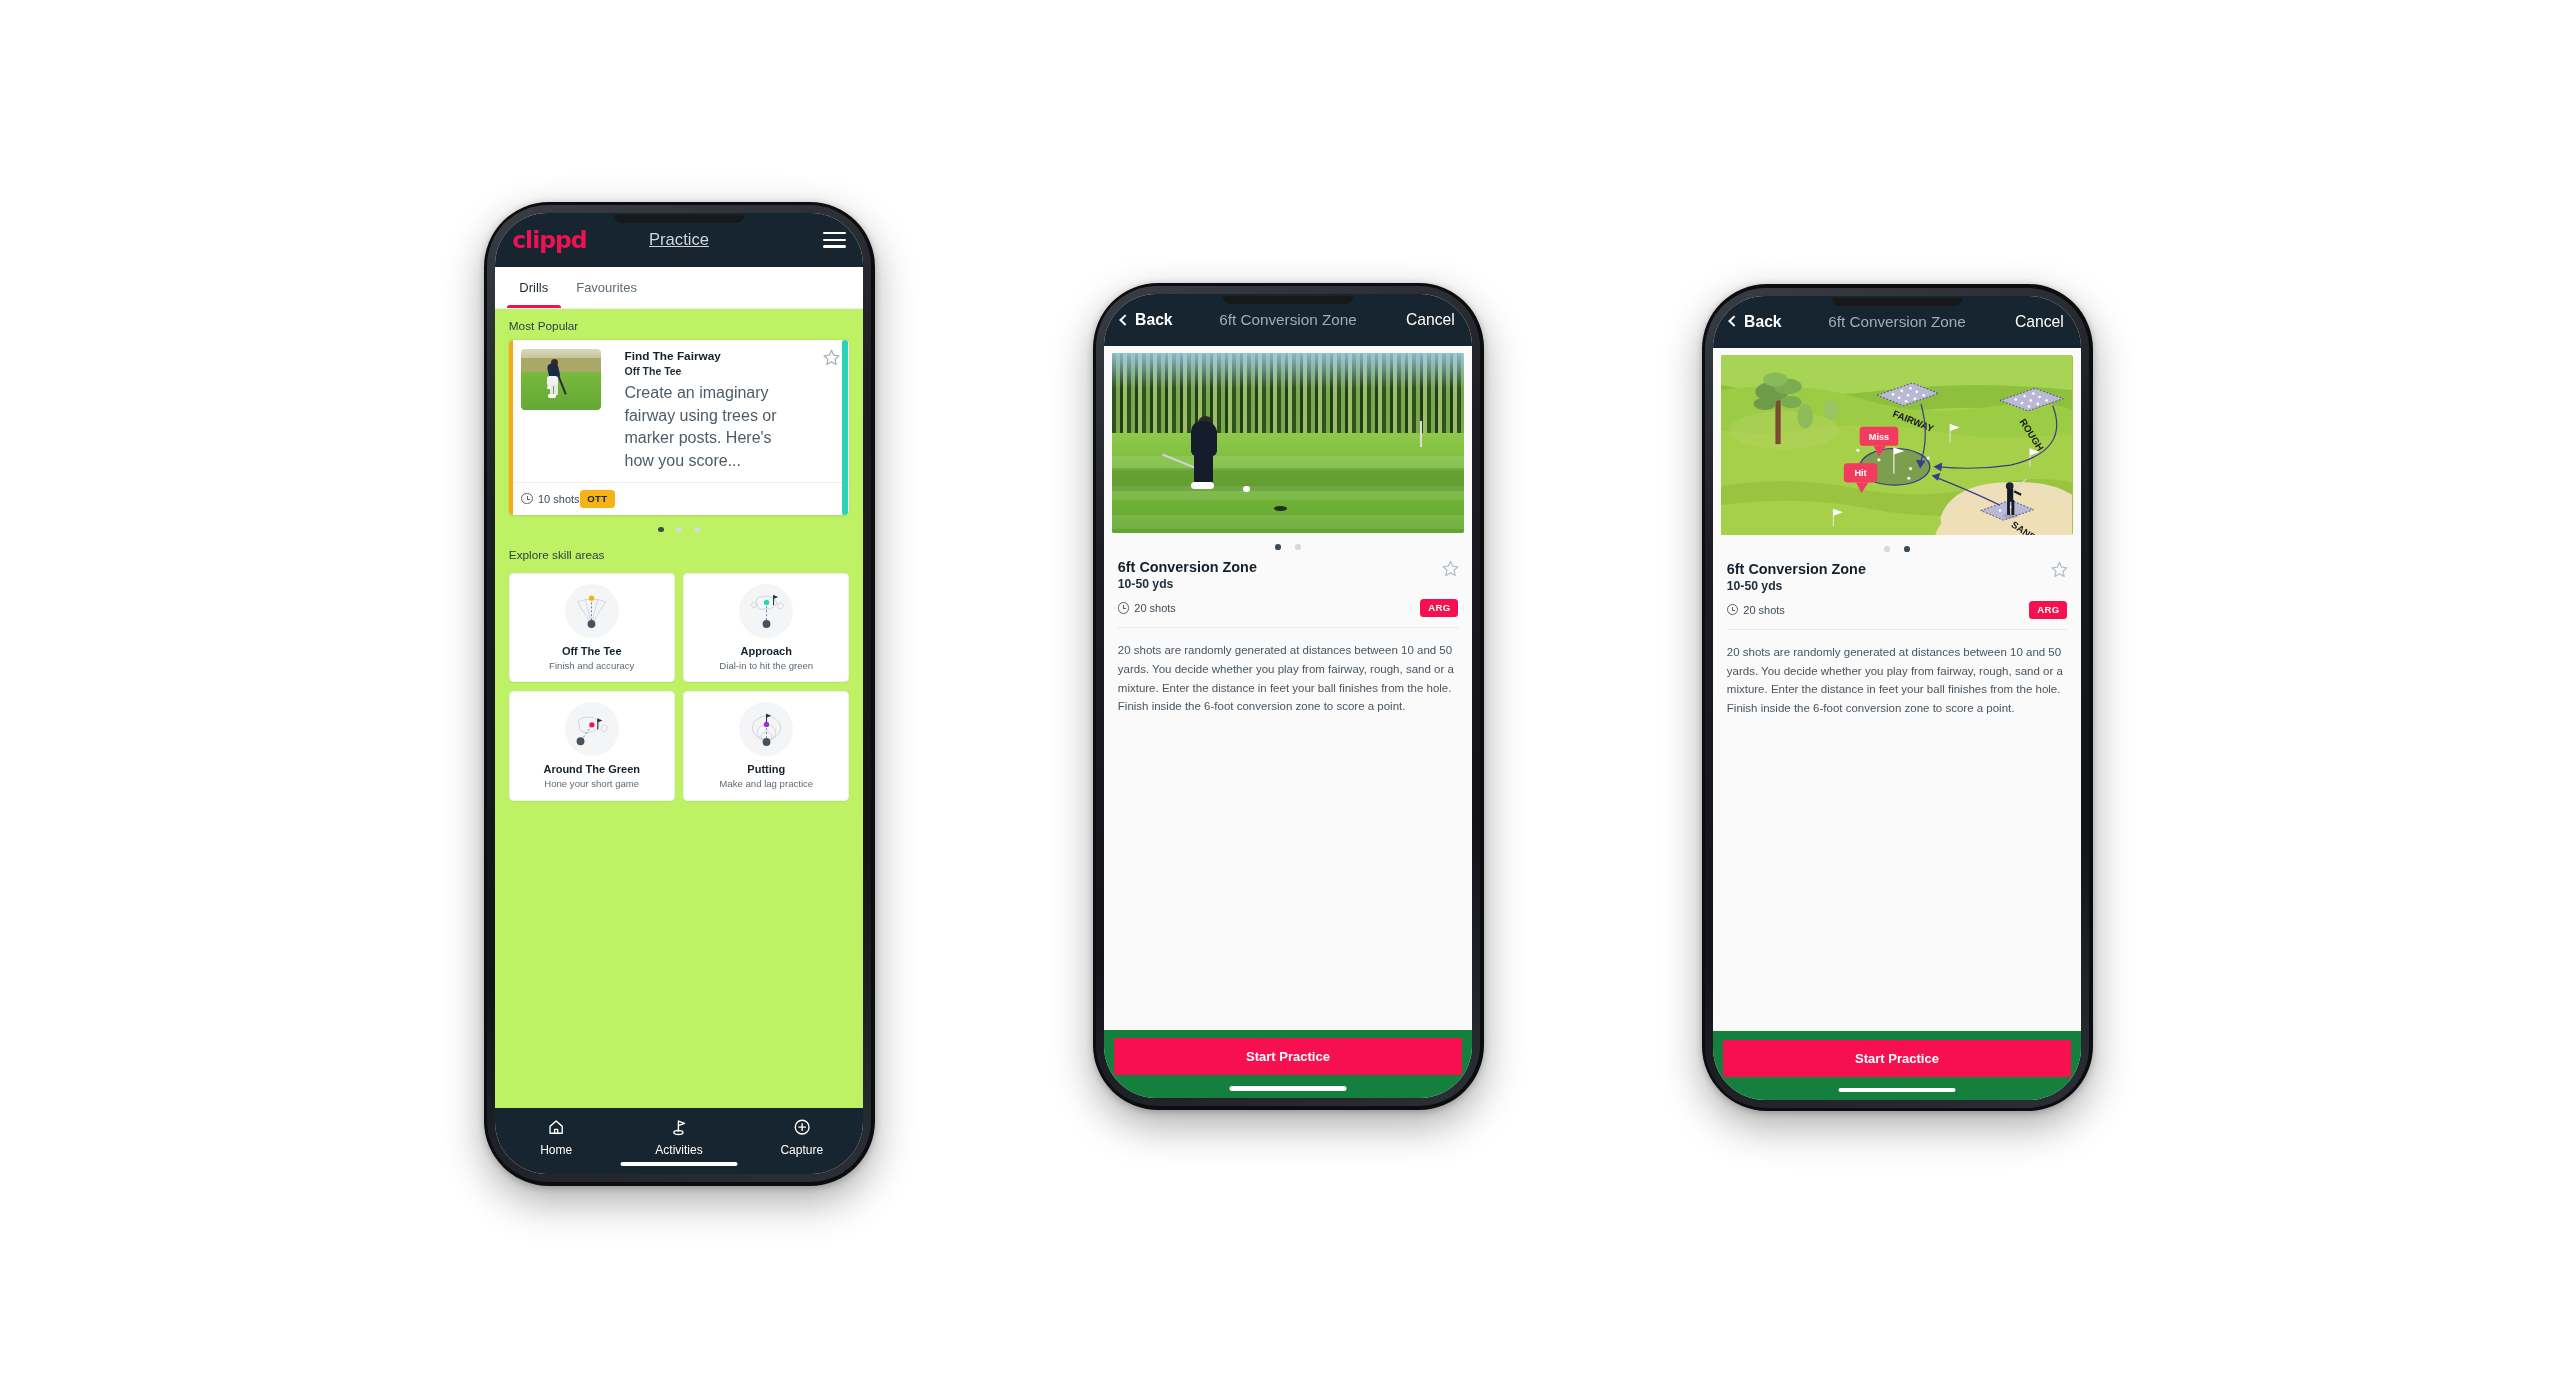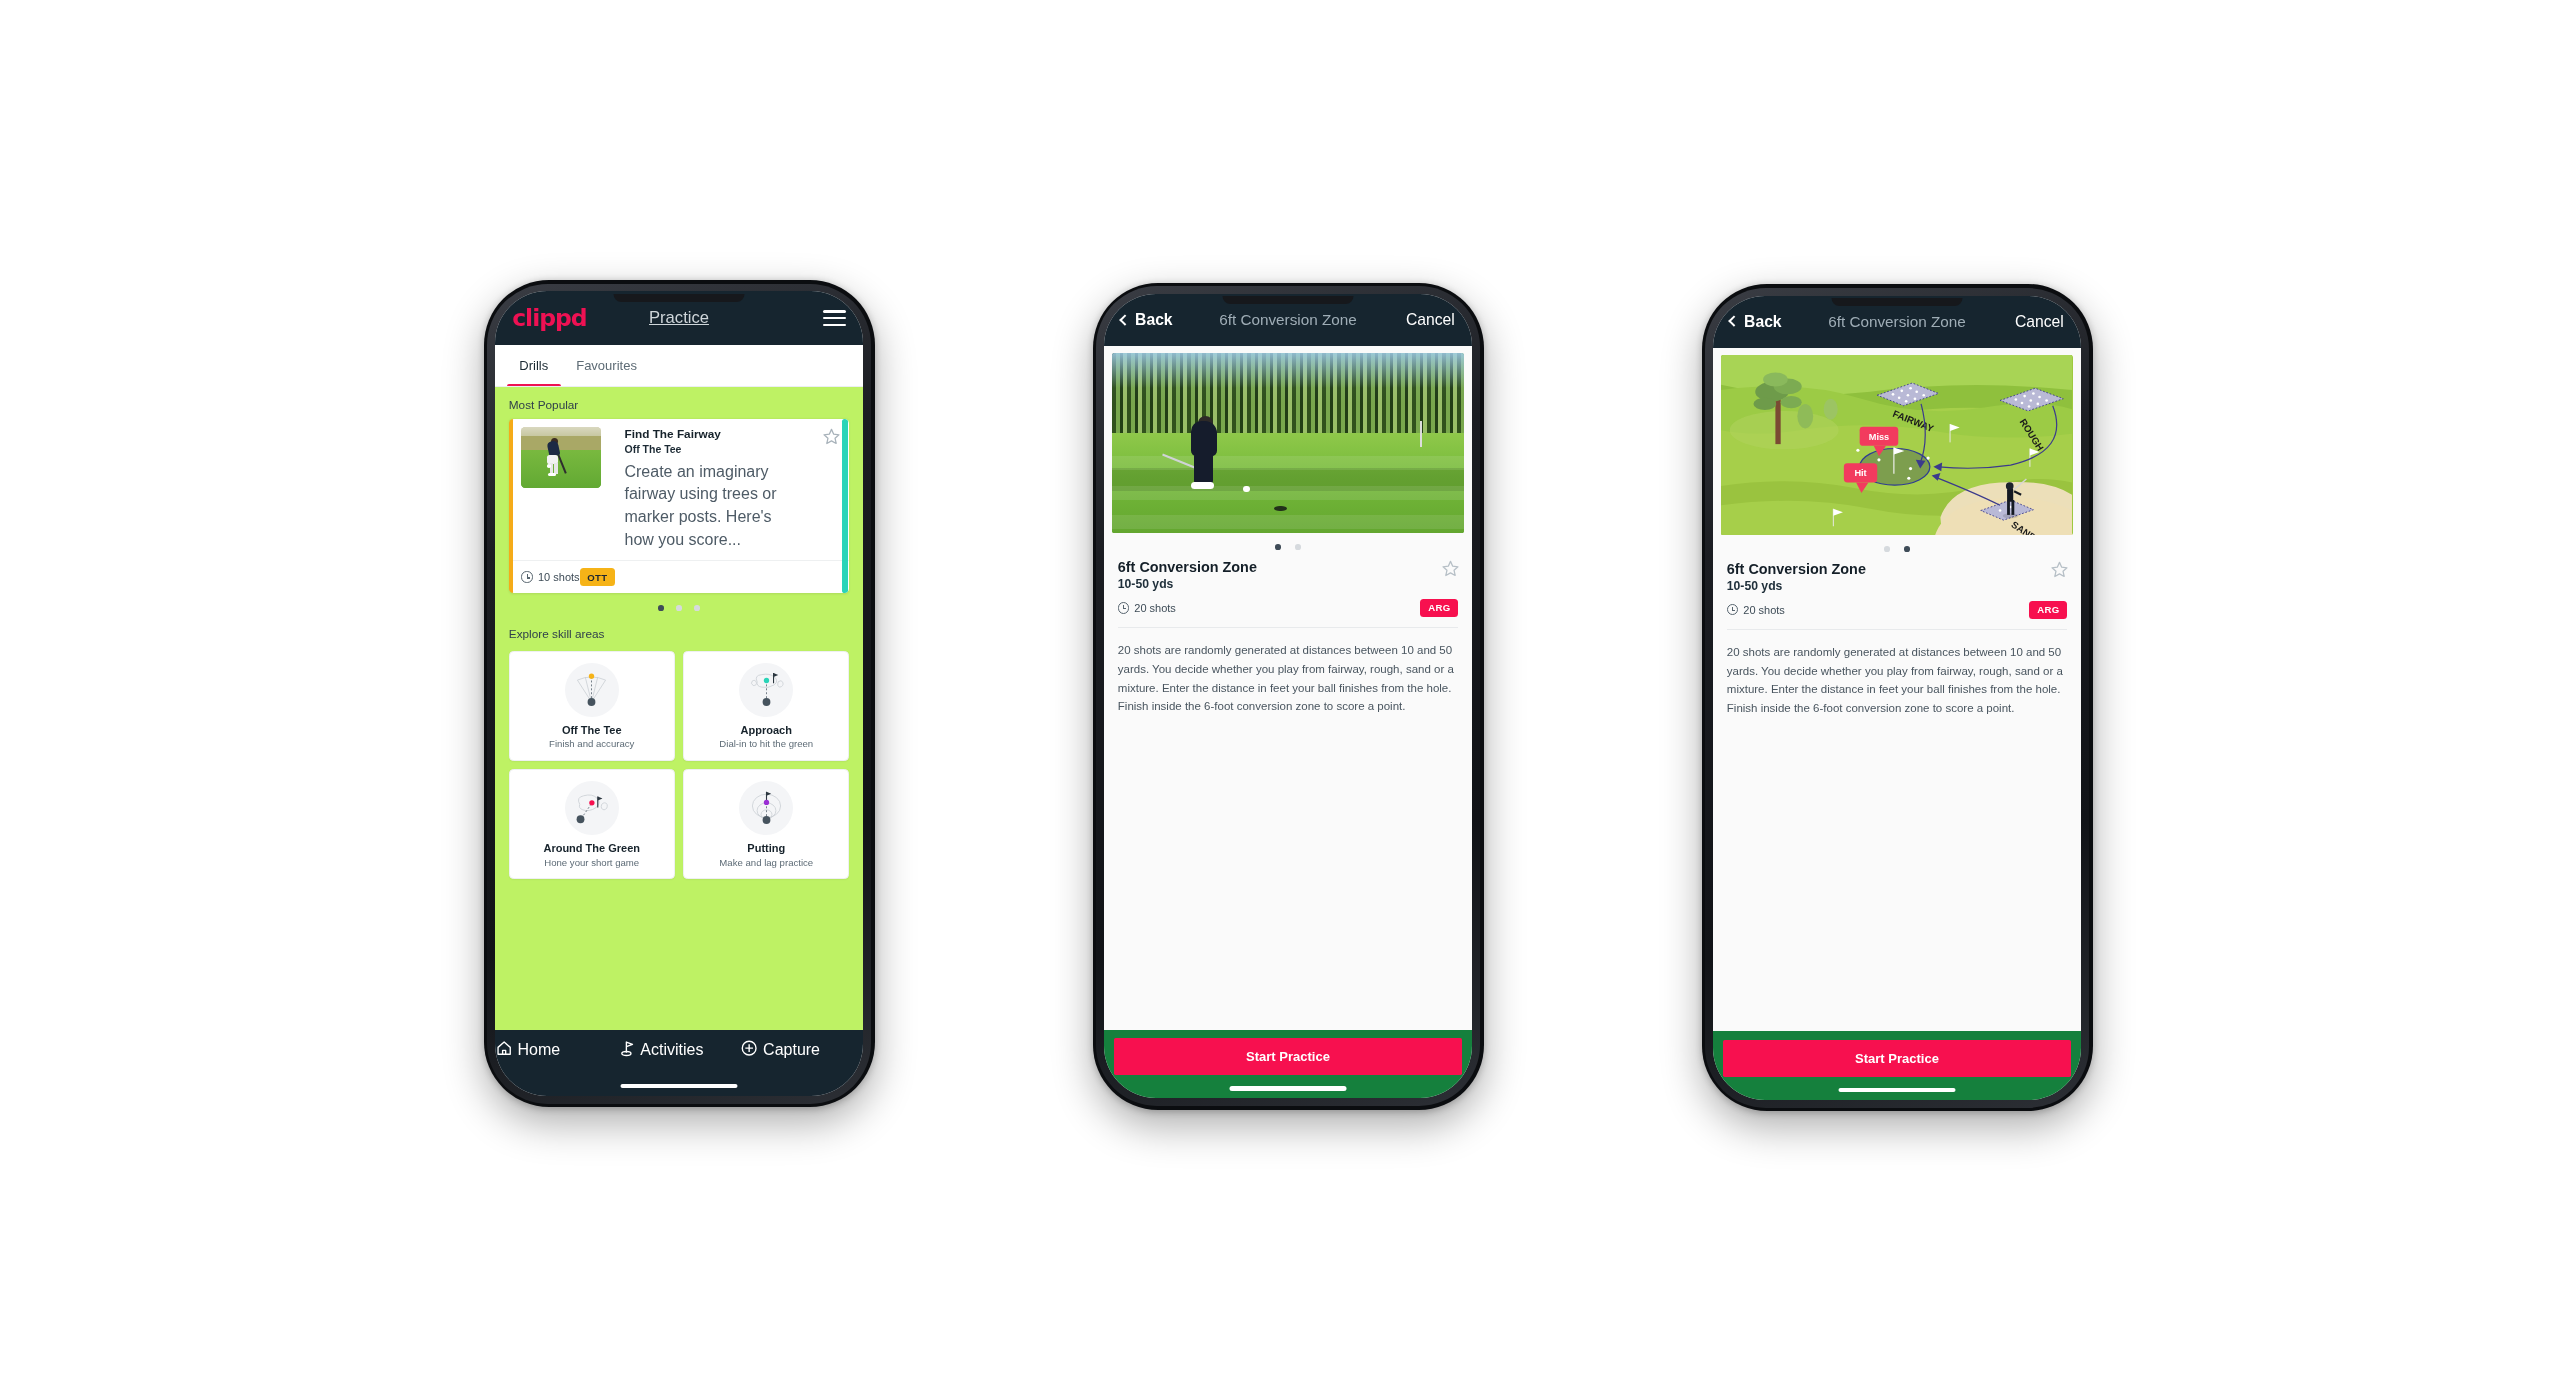--- a/index.html
+++ b/index.html
@@ -22,21 +22,21 @@
   .phone {
     position: relative;
     width: 391px;
     height: 827px;
     background: #0b0d10;
     border-radius: 65px;
     padding: 11.3px;
     box-shadow: 0 15.7px 40px rgba(0,0,0,.32), 0 1.7px 7px rgba(0,0,0,.22);
     flex: 0 0 auto;
   }
-  .phone.p1 { width: 391px; height: 827px; }
+  .phone.p1 { width: 391px; height: 984px; }
   .phone.p2 { width: 391px; height: 827px; margin-top: 5.2px; }
   .phone.p3 { width: 391px; height: 827px; margin-top: 8.7px; }
 
   .bezel {
     position: absolute;
     inset: 3.5px;
     border-radius: 61px;
     background: linear-gradient(160deg,#3a3d44 0%,#1b1d22 28%,#111317 70%,#2c2f35 100%);
   }
   .screen {
@@ -268,23 +268,23 @@
     background: #16252f;
     height: 66px;
     flex: 0 0 auto;
     display: flex;
     align-items: flex-start;
     padding-top: 9.6px;
     position: relative;
   }
   .navitem {
     flex: 1 1 0;
-    display: flex; flex-direction: row; align-items: center; gap: 4.4px;
+    display: flex; flex-direction: column; align-items: center; gap: 4.4px;
     color: #ffffff;
-    font-size: 16px;
+    font-size: 12px;
   }
   .navitem svg { width: 18.3px; height: 18.3px; }
   .homebar {
     position: absolute;
     bottom: 7.8px; left: 50%; transform: translateX(-50%);
     width: 117px; height: 4.4px; border-radius: 3.5px; background: #ffffff;
   }
 
   
   .detail-body { flex: 1 1 auto; background: #fafafa; display: flex; flex-direction: column; overflow: hidden; }

